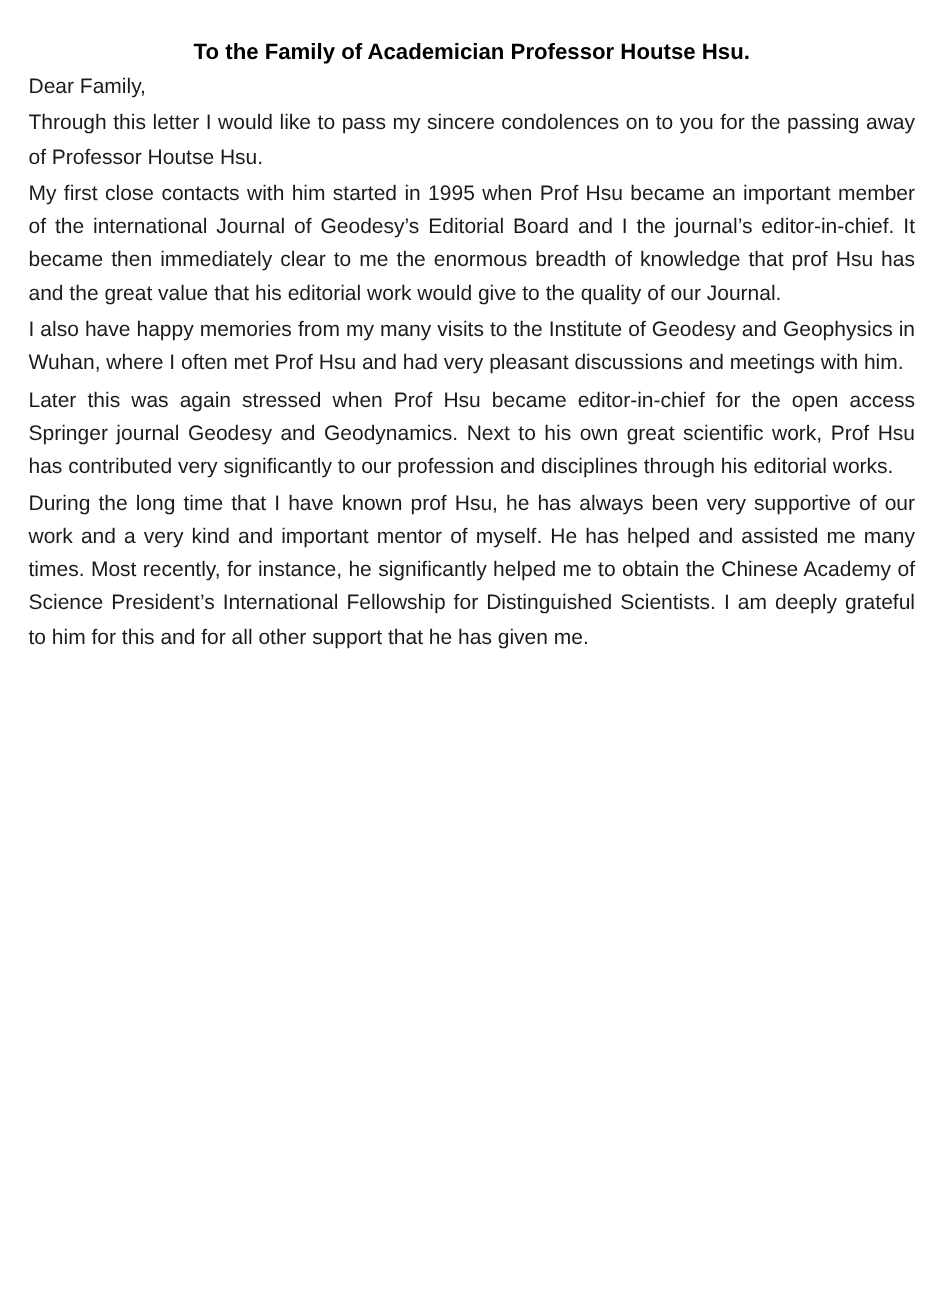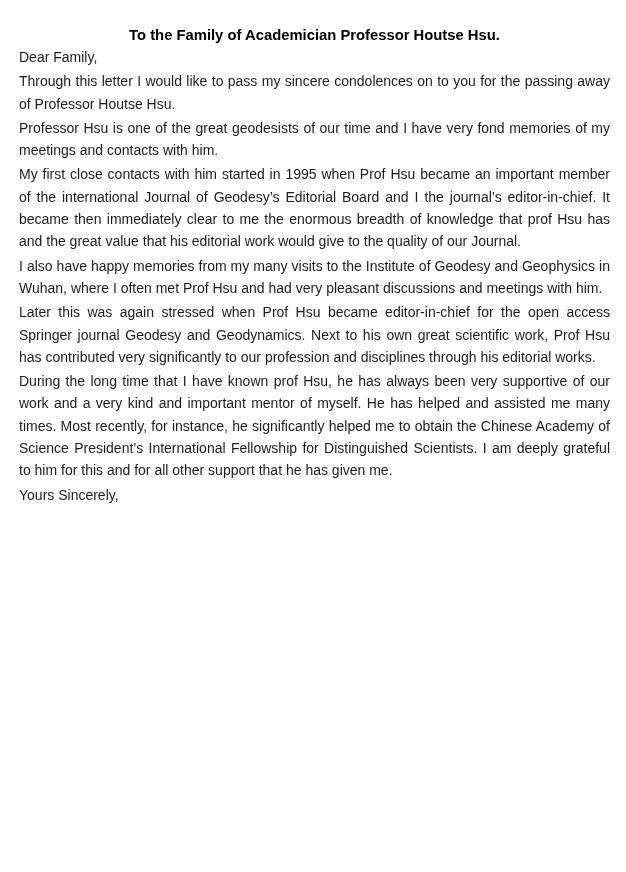--- a/index.html
+++ b/index.html
@@ -84,26 +84,24 @@
 <div class="page">
   <div class="content">
 
     <div class="title">
       <div>To the Family of Academician Professor Houtse Hsu.</div>
     </div>
 
     <div class="bodytext">
       <p class="salutation">Dear Family,</p>
       <p class="justified">Through this letter I would like to pass my sincere condolences on to you for the passing away of Professor Houtse Hsu.</p>
-      <p class="justified">Professor Hsu is one of the great geodesists of our time and I have very fond memories of my meetings and contacts with him.</p>
       <p class="justified">My first close contacts with him started in 1995 when Prof Hsu became an important member of the international Journal of Geodesy’s Editorial Board and I the journal’s editor-in-chief. It became then immediately clear to me the enormous breadth of knowledge that prof Hsu has and the great value that his editorial work would give to the quality of our Journal.</p>
       <p class="justified">I also have happy memories from my many visits to the Institute of Geodesy and Geophysics in Wuhan, where I often met Prof Hsu and had very pleasant discussions and meetings with him.</p>
       <p class="justified">Later this was again stressed when Prof Hsu became editor-in-chief for the open access Springer journal Geodesy and Geodynamics. Next to his own great scientific work, Prof Hsu has contributed very significantly to our profession and disciplines through his editorial works.</p>
       <p class="justified">During the long time that I have known prof Hsu, he has always been very supportive of our work and a very kind and important mentor of myself. He has helped and assisted me many times. Most recently, for instance, he significantly helped me to obtain the Chinese Academy of Science President’s International Fellowship for Distinguished Scientists. I am deeply grateful to him for this and for all other support that he has given me.</p>
-      <p>Yours Sincerely,</p>
     </div>
   </div>
 
   <div class="signature-block">
     <svg width="160" height="95" viewBox="0 0 160 95">
 
       <circle cx="97" cy="4" r="1" fill="#9aa0b8" opacity="0.6"></circle>
 
       <path class="sig-stroke" d="M18,46 C45,42 100,36 132,36"></path>
 

